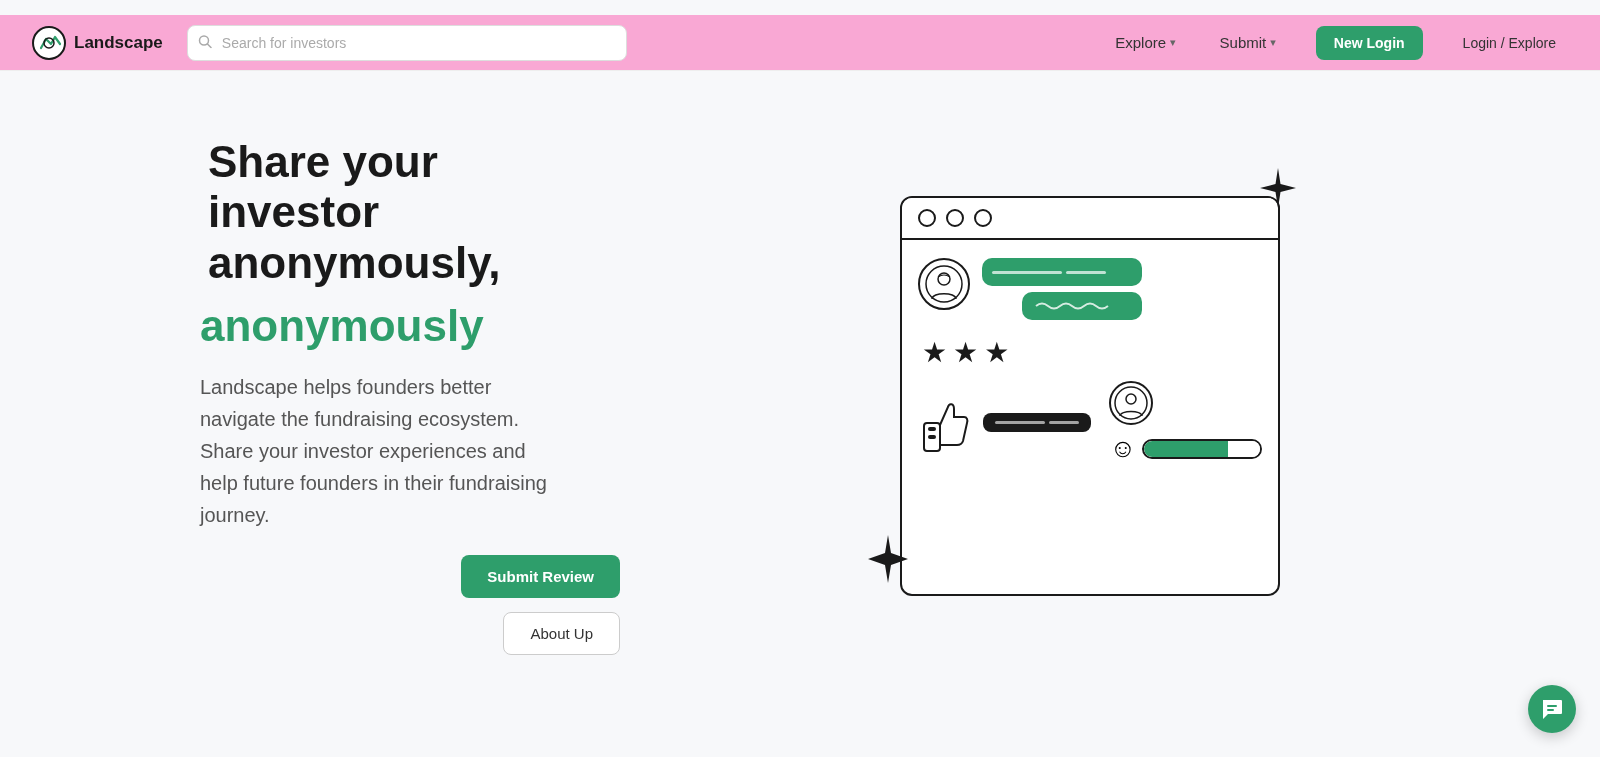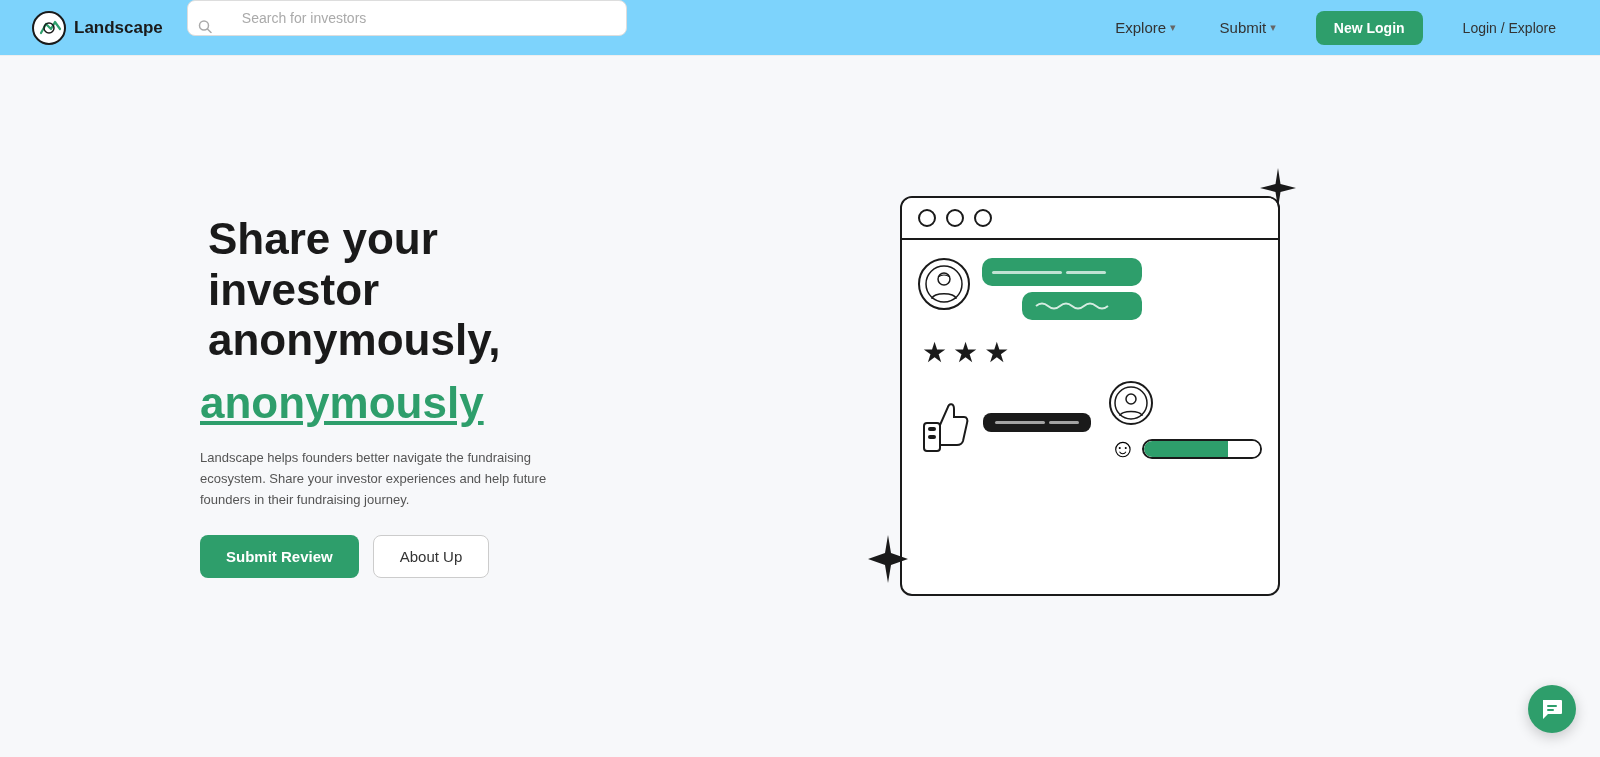--- a/index.html
+++ b/index.html
@@ -1,26 +1,27 @@
 <!DOCTYPE html>
 <html><head>
   <meta charset="utf-8">
   <style>
     * { margin: 0; padding: 0; box-sizing: border-box; }
     body { font-family: -apple-system, BlinkMacSystemFont, 'Segoe UI', sans-serif; background: #f7f8fa; }
 
     
     nav {
-      background: #7dd3fc;
-      display: flex;
+      background: #f9a8d4;
+      display: flex;
+      align-items: center;
       padding: 0 32px;
       height: 56px;
       border-bottom: 1px solid #eee;
       position: sticky;
-      top: 0;
+      top: 15px;
       z-index: 100;
     }
     .nav-logo {
       display: flex;
       align-items: center;
       gap: 8px;
       text-decoration: none;
       margin-right: 24px;
       flex-shrink: 0;
     }
@@ -34,21 +35,21 @@
       color: #1a1a1a;
     }
     .nav-search {
       flex: 1;
       max-width: 440px;
       position: relative;
       margin-right: 24px;
     }
     .nav-search input {
       width: 100%;
-      padding: 9px 14px 9px 54px;
+      padding: 9px 14px 9px 34px;
       border: 1.5px solid #ddd;
       border-radius: 8px;
       font-size: 14px;
       color: #333;
       outline: none;
       background: #fff;
     }
     .nav-search input::placeholder { color: #aaa; }
     .search-icon-wrap {
       position: absolute;
@@ -126,33 +127,33 @@
       margin-bottom: 12px;
       margin-left: 8px;
     }
     .hero-title-accent {
       color: #2e9e6b;
       font-size: 44px;
       font-weight: 800;
       line-height: 1.15;
       display: block;
       margin-bottom: 20px;
-      text-decoration: underline;
     }
     .hero-desc {
-      font-size: 13px;
+      font-size: 20px;
       color: #555;
       line-height: 1.6;
       margin-bottom: 24px;
       max-width: 360px;
     }
     .hero-actions {
       display: flex;
       gap: 14px;
       align-items: flex-end;
+      flex-direction: column;
     }
     .btn-submit {
       background: #2e9e6b;
       color: #fff;
       border: none;
       padding: 13px 26px;
       border-radius: 8px;
       font-size: 15px;
       font-weight: 600;
       cursor: pointer;

